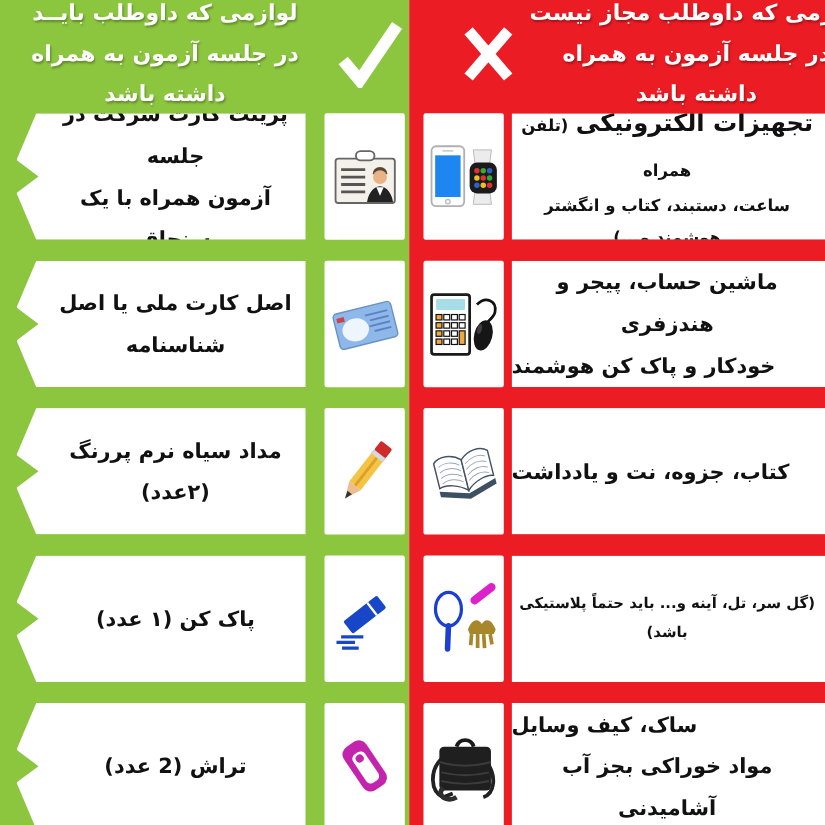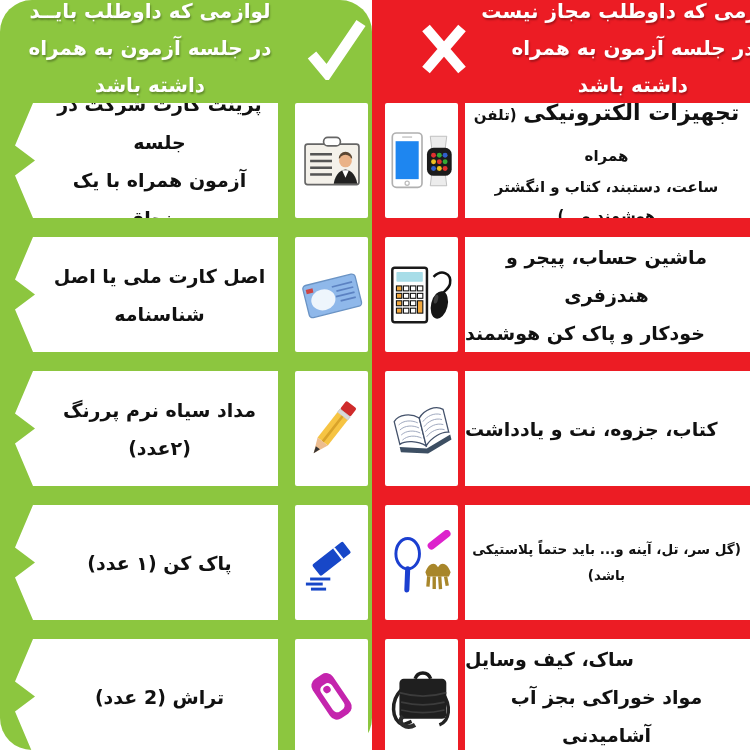--- a/index.html
+++ b/index.html
@@ -1,19 +1,19 @@
 <!DOCTYPE html>
 <html lang="fa"><head>
 <meta charset="utf-8">
 <style>
   html,body{margin:0;padding:0;}
   .stage{position:relative;width:750px;height:750px;overflow:hidden;
          font-family:"DejaVu Sans",sans-serif;background:#fff;}
   .col{position:absolute;top:0;height:750px;}
-  .col-green{left:0;width:372px;background:#8CC63F;border-radius:32px;}
+  .col-green{left:0;width:372px;background:#8CC63F;}
   .col-red{left:372px;width:378px;background:#EC1C24;padding-left:36px;}
 
   .hdr{height:97px;display:flex;align-items:center;direction:rtl;color:#fff;}
   .hdr .titles{flex:1;text-align:center;font-weight:bold;font-size:20px;line-height:1.85;
                text-shadow:1px 2px 2px rgba(0,0,0,.3);}
   .hdr .mark{width:72px;display:flex;align-items:center;justify-content:center;}
 
   .rows{position:absolute;top:97px;left:0;right:0;display:flex;flex-direction:column;
         gap:19px;padding-top:6px;}
   .row{height:115px;display:flex;align-items:stretch;}

